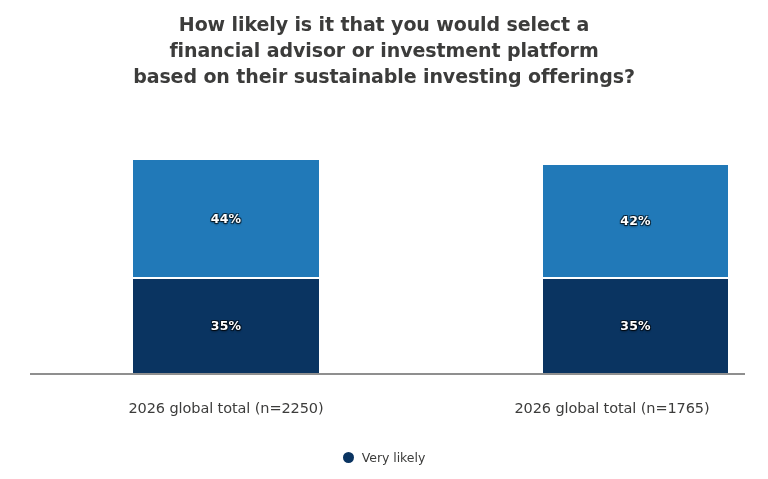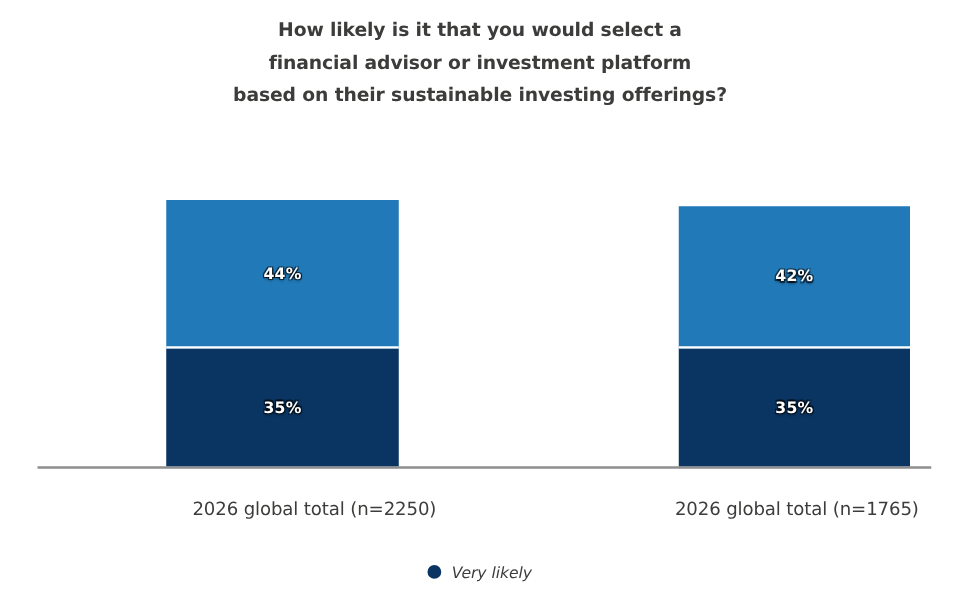--- a/index.html
+++ b/index.html
@@ -16,21 +16,21 @@
   }
 
   
   #chart-title {
     position: absolute;
     left: 0;
     top: 11px;
     width: 768px;
     text-align: center;
     color: #3c3c3b;
-    font-size: 15px;
+    font-size: 19px;
     font-weight: 700;
     line-height: 26px;
     letter-spacing: -0.1px;
     white-space: pre-line;
   }
 
   
   #plot-area {
     position: absolute;
     left: 0;
@@ -82,40 +82,39 @@
        1px -1px 0 rgba(0,0,0,0.55),
       -1px -1px 0 rgba(0,0,0,0.55),
        0    2px 2px rgba(0,0,0,0.35);
     user-select: none;
   }
 
   
   .cat-label {
     position: absolute;
     top: 400px;
-    text-align: right;
+    text-align: center;
     color: #3c3c3b;
     font-size: 14.5px;
     font-weight: 400;
     letter-spacing: -0.1px;
   }
   #cat-label-0 { left: 103px; width: 246px; }
   #cat-label-1 { left: 489px; width: 246px; }
 
   
   #legend {
     position: absolute;
     left: 0;
     top: 450px;
     width: 768px;
     display: flex;
     justify-content: center;
     align-items: center;
     gap: 46px;
-    font-style: italic;
   }
   .legend-item {
     display: flex;
     align-items: center;
     gap: 8px;
   }
   .legend-dot {
     width: 11px;
     height: 11px;
     border-radius: 50%;

